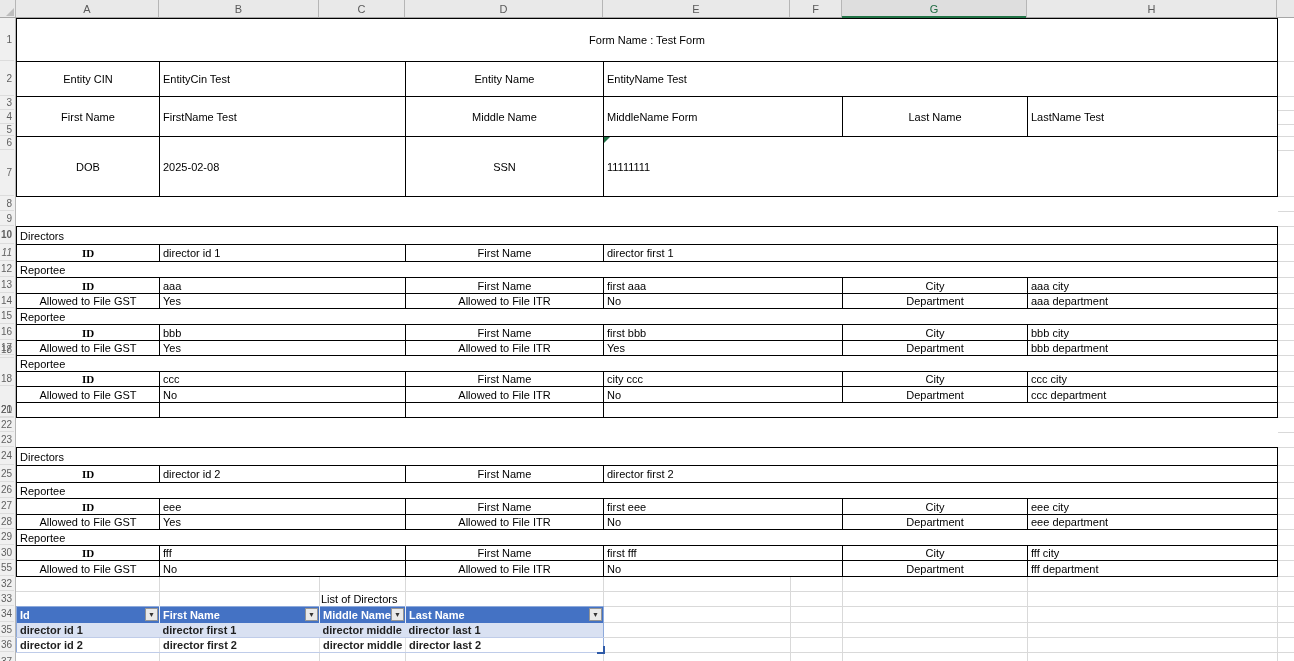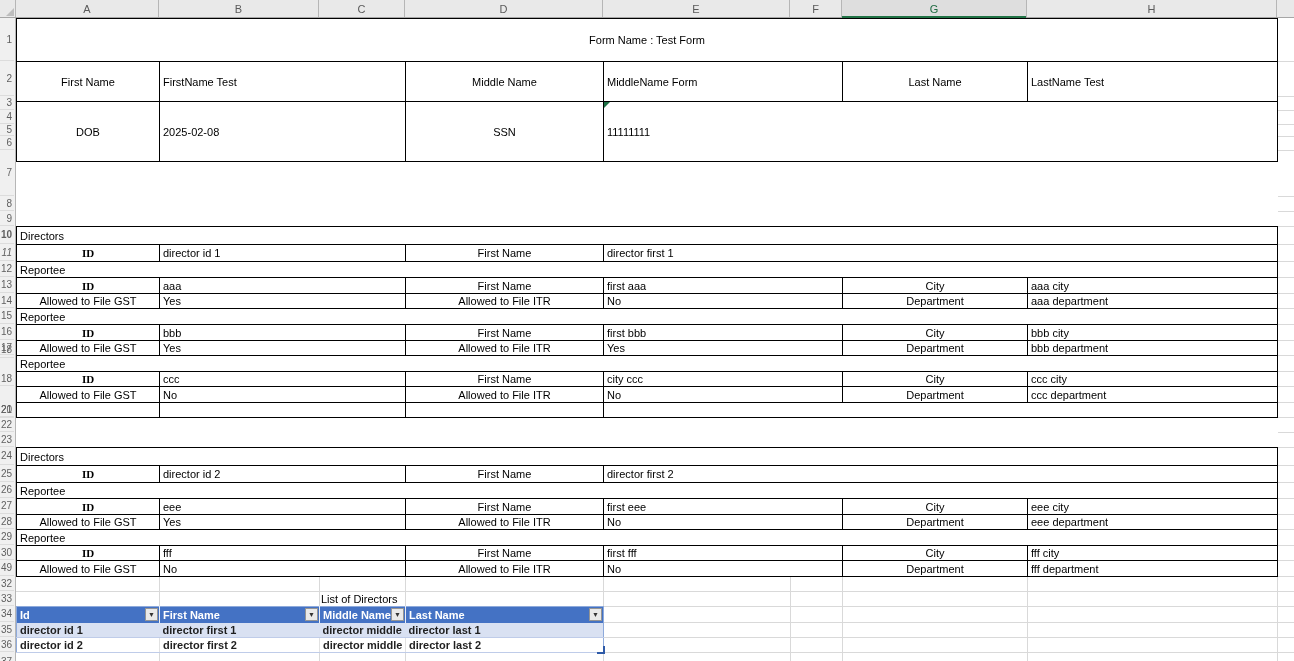--- a/index.html
+++ b/index.html
@@ -149,21 +149,21 @@
       <div class="rn" style="top: 384px; height: 15px;">21</div>
       <div class="rn" style="top: 399px; height: 15px;">22</div>
       <div class="rn" style="top: 414px; height: 15px;">23</div>
       <div class="rn" style="top: 429px; height: 18px;">24</div>
       <div class="rn" style="top: 447px; height: 17px;">25</div>
       <div class="rn" style="top: 464px; height: 16px;">26</div>
       <div class="rn" style="top: 480px; height: 16px;">27</div>
       <div class="rn" style="top: 496px; height: 15px;">28</div>
       <div class="rn" style="top: 511px; height: 16px;">29</div>
       <div class="rn" style="top: 527px; height: 15px;">30</div>
-      <div class="rn" style="top: 542px; height: 16px;">49</div>
+      <div class="rn" style="top: 542px; height: 16px;">55</div>
       <div class="rn" style="top: 558px; height: 15px;">32</div>
       <div class="rn" style="top: 573px; height: 15px;">33</div>
       <div class="rn" style="top: 588px; height: 16px;">34</div>
       <div class="rn" style="top: 604px; height: 15px;">35</div>
       <div class="rn" style="top: 619px; height: 15px;">36</div>
       <div class="rn" style="top: 634px; height: 20px;">37</div>
     </div>
 
   <table class="blk" style="left:16px;top:18px;">
     <colgroup>
@@ -172,20 +172,26 @@
         <col style="width:86px">
         <col style="width:198px">
         <col style="width:187px">
         <col style="width:52px">
         <col style="width:185px">
         <col style="width:250px">
       </colgroup>
     <tbody>
         <tr style="height:43px">
       <td colspan="8" class="title">Form Name : Test Form</td>
+    </tr>
+    <tr style="height:35px">
+      <td class="c">Entity CIN</td>
+      <td colspan="2">EntityCin Test</td>
+      <td class="c">Entity Name</td>
+      <td colspan="4">EntityName Test</td>
     </tr>
     <tr style="height:40px">
       <td class="c">First Name</td>
       <td colspan="2">FirstName Test</td>
       <td class="c">Middle Name</td>
       <td colspan="2">MiddleName Form</td>
       <td class="c">Last Name</td>
       <td>LastName Test</td>
     </tr>
     <tr style="height:60px">

